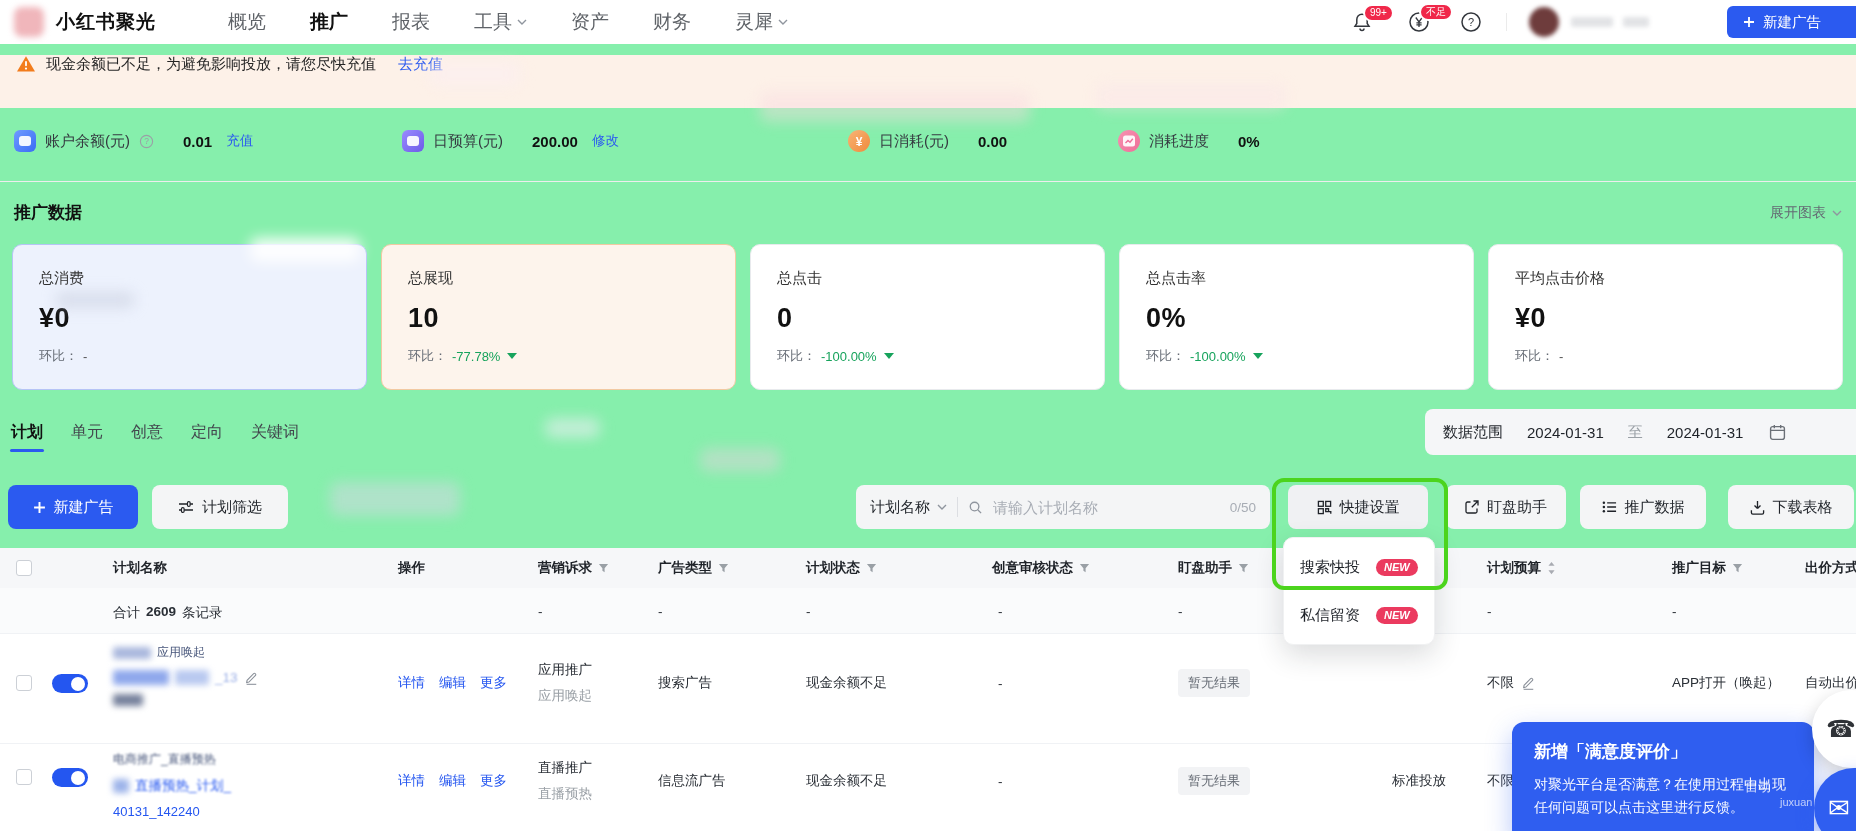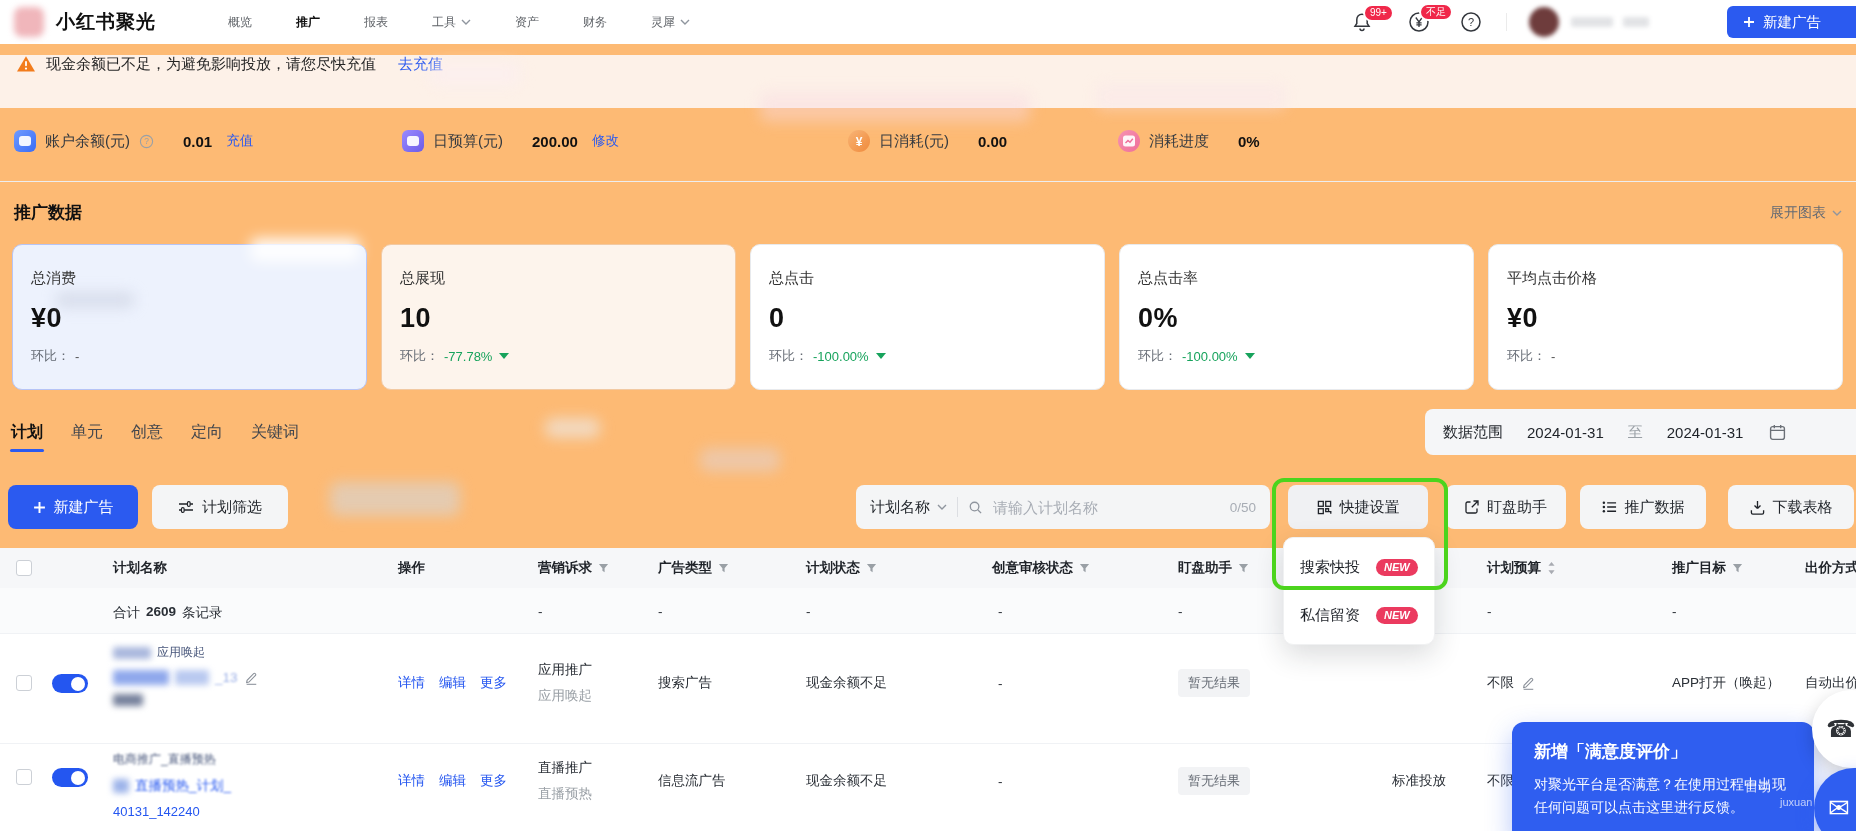--- a/index.html
+++ b/index.html
@@ -1,24 +1,24 @@
 <!DOCTYPE html>
 <html><head>
 <meta charset="utf-8">
 <style>
 *{margin:0;padding:0;box-sizing:border-box}
 html,body{width:1856px;height:831px;overflow:hidden;background:#fff;
   font-family:"Liberation Sans","DejaVu Sans",sans-serif;color:#1f2329}
-.stage{position:relative;width:1856px;height:831px;overflow:hidden;background:#fdba74}
+.stage{position:relative;width:1856px;height:831px;overflow:hidden;background:#86efac}
 
 
 .nav{position:absolute;left:0;top:0;width:100%;height:44px;display:flex;align-items:center;padding-left:14px;background:#fff;z-index:8}
 .logo{width:30px;height:30px;border-radius:8px;background:#f0b6bb;filter:blur(3px)}
 .brand{font-size:19px;font-weight:700;color:#111;margin-left:12px;letter-spacing:1px}
-.menu{display:flex;align-items:center;gap:44px;margin-left:72px;font-size:12px;color:#5f6368}
+.menu{display:flex;align-items:center;gap:44px;margin-left:72px;font-size:19px;color:#5f6368}
 .mi{display:flex;align-items:center;gap:5px;cursor:pointer}
 .mi.active{color:#111;font-weight:700}
 .nav-right{position:absolute;left:1352px;top:0;height:44px;display:flex;align-items:center}
 .icowrap{position:relative;display:flex;align-items:center}
 .nbell{margin-right:36px}.nyen{margin-right:30px}.nq{margin-right:24px}
 .badge{position:absolute;top:-8px;left:11px;background:#f0284a;color:#fff;font-size:10px;font-weight:400;
   border-radius:999px;padding:2px 5px;line-height:1;border:2px solid #fff;white-space:nowrap}
 .ndiv{width:1px;height:18px;background:#ebebeb;margin-right:22px}
 .avatar{width:30px;height:30px;border-radius:50%;background:#6e3c3c;filter:blur(2px);margin-right:12px}
 .nameblur{display:flex;align-items:center;gap:10px}
@@ -46,21 +46,21 @@
 .ic-spend{border-radius:50%;background:linear-gradient(135deg,#f8b474,#f08a3c)}
 .ic-progress{border-radius:50%;background:linear-gradient(135deg,#f693b1,#ef6e99)}
 
 .hr1{position:absolute;left:0;top:181px;width:100%;height:1px;background:#ededee}
 
 
 .promo-title{position:absolute;left:14px;top:201px;font-size:17px;font-weight:700;color:#111}
 .expand{position:absolute;left:1770px;top:204px;display:flex;gap:6px;align-items:center;font-size:14px;color:#646a73;cursor:pointer;white-space:nowrap}
 
 .cards{position:absolute;left:12px;top:244px;display:flex;gap:14px;z-index:2}
-.card{width:355px;height:146px;border-radius:10px;border:1px solid #e8eaed;background:#fff;padding:24px 0 0 18px;position:relative;cursor:pointer}
+.card{width:355px;height:146px;border-radius:10px;border:1px solid #e8eaed;background:#fff;padding:24px 0 0 26px;position:relative;cursor:pointer}
 .card.blue{background:#edf2fd;border-color:#b6c4f6}
 .card.orange{background:#fdf4ec;border-color:#f2c9a2}
 .card-label{font-size:15px;color:#333}
 .card-value{font-size:27px;font-weight:700;color:#111;margin-top:15px;letter-spacing:.5px}
 .card-ratio{margin-top:13px;font-size:13px;color:#646a73;display:flex;align-items:center}
 .ratio-val{color:#555;margin-left:5px}
 .ratio-val.neg{color:#17a35c}
 .tri-down{width:0;height:0;border-left:5px solid transparent;border-right:5px solid transparent;border-top:6px solid #17a35c;margin-left:7px}
 
 

